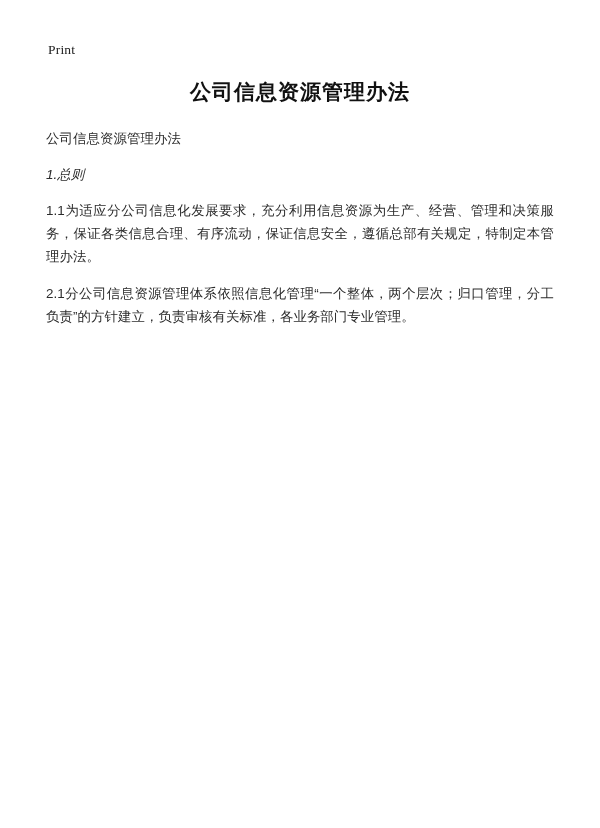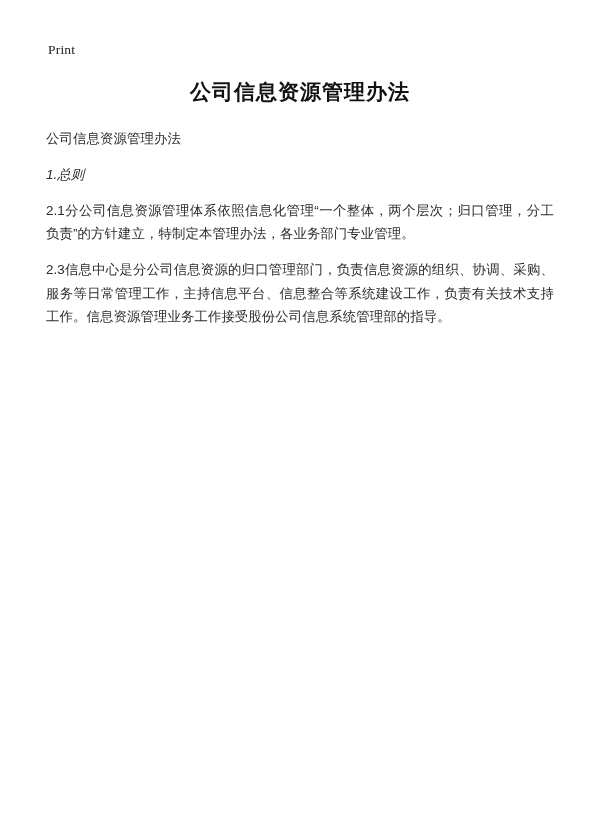--- a/index.html
+++ b/index.html
@@ -57,18 +57,18 @@
 <body>
 
 <div class="page">
 
   <a class="print-link" href="#">Print</a>
 
   <h1 class="doc-title">公司信息资源管理办法</h1>
 
   <p class="body-text">公司信息资源管理办法</p>
   <p class="body-text heading-line">1.总则</p>
-  <p class="body-text">2.1分公司信息资源管理体系依照信息化管理“一个整体，两个层次；归口管理，分工负责”的方针建立，特制定本管理办法，各业务部门专业管理。</p>
-  <p class="body-text">2.3信息中心是分公司信息资源的归口管理部门，负责信息资源的组织、协调、采购、服务等日常管理工作，主持信息平台、信息整合等系统建设工作，负责有关技术支持工作。信息资源管理业务工作接受股份公司信息系统管理部的指导。</p>
+  <p class="body-text">1.1为适应分公司信息化发展要求，充分利用信息资源为生产、经营、管理和决策服务，保证各类信息合理、有序流动，保证信息安全，遵循总部有关规定，特制定本管理办法。</p>
+  <p class="body-text">2.1分公司信息资源管理体系依照信息化管理“一个整体，两个层次；归口管理，分工负责”的方针建立，负责审核有关标准，各业务部门专业管理。</p>
   
   
 
 </div>
 
 </body></html>

